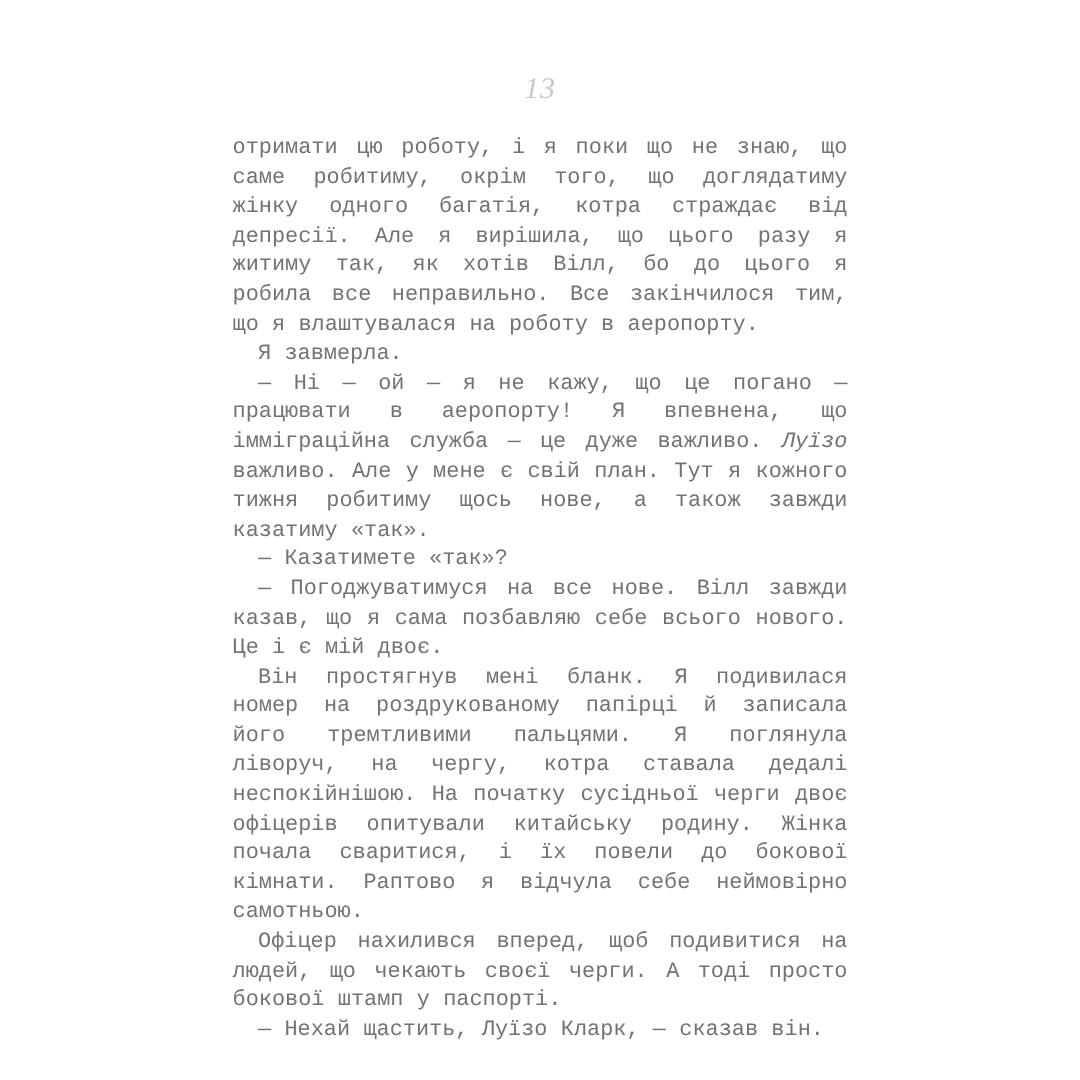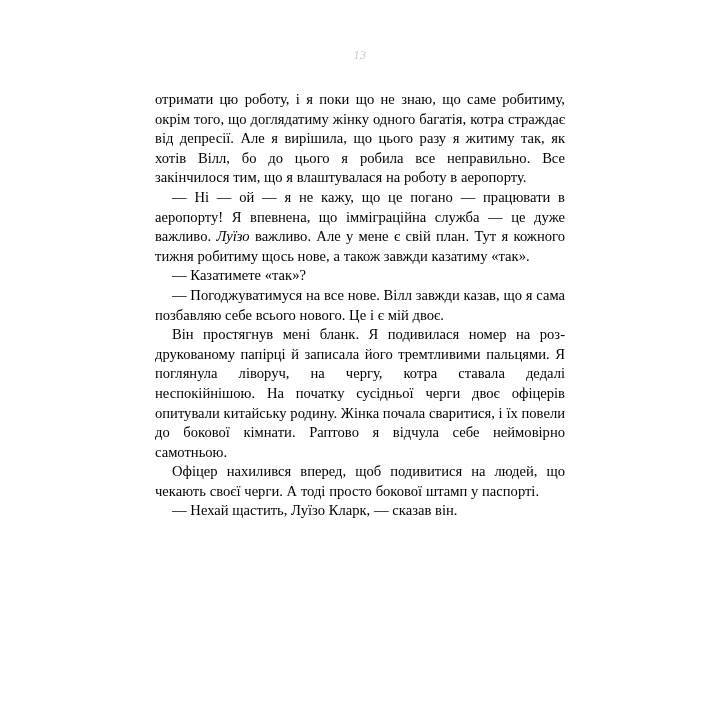--- a/index.html
+++ b/index.html
@@ -23,21 +23,21 @@
   }
 
   .folio {
     position: absolute;
     top: 48px;
     left: 0;
     width: 720px;
     text-align: center;
     font-family: "Liberation Serif", "DejaVu Serif", serif;
     font-style: italic;
-    font-size: 12px;
+    font-size: 20px;
     letter-spacing: 0.5px;
     color: #c8c8cc;
     user-select: none;
   }
 
   .textblock {
     position: absolute;
     top: 90px;
     left: 155px;
     width: 410px;
@@ -65,22 +65,23 @@
     font-style: italic;
   }
 </style>
 </head>
 <body>
 
 <div class="page" style="background: rgb(255, 255, 255);">
 
   <div class="folio" style="color: rgb(200, 200, 204);">13</div>
 
-  <div class="textblock" id="textblock" style="color: #000000;">
+  <div class="textblock" id="textblock" style="color: #737373; font-family: Liberation Mono, monospace;">
       <p class="first"><span>отримати цю роботу, і я поки що не знаю, що саме роби­тиму, окрім того, що доглядатиму жінку одного багатія, ко­тра страждає від депресії. Але я вирішила, що цього разу я житиму так, як хотів Вілл, бо до цього я робила все не­правильно. Все закінчилося тим, що я влаштувалася на роботу в аеропорту.</span></p>
+      <p><span>Я завмерла.</span></p>
       <p><span>— Ні — ой — я не кажу, що це погано — працювати в аеропорту! Я впевнена, що імміграційна служба — це дуже важливо. </span><em>Луїзо</em><span> важливо. Але у мене є свій план. Тут я кожного тижня робитиму щось нове, а також завжди казатиму «так».</span></p>
       <p><span>— Казатимете «так»?</span></p>
       <p><span>— Погоджуватимуся на все нове. Вілл завжди казав, що я сама позбавляю себе всього нового. Це і є мій двоє.</span></p>
       <p><span>Він простягнув мені бланк. Я подивилася номер на роз­друкованому папірці й записала його тремтливими паль­цями. Я поглянула ліворуч, на чергу, котра ставала дедалі неспокійнішою. На початку сусідньої черги двоє офіцерів опитували китайську родину. Жінка почала сваритися, і їх повели до бокової кімнати. Раптово я відчула себе неймо­вірно самотньою.</span></p>
       <p><span>Офіцер нахилився вперед, щоб подивитися на людей, що чекають своєї черги. А тоді просто бокової штамп у паспорті.</span></p>
       <p><span>— Нехай щастить, Луїзо Кларк, — сказав він.</span></p>
     </div>
 
 </div>
 

